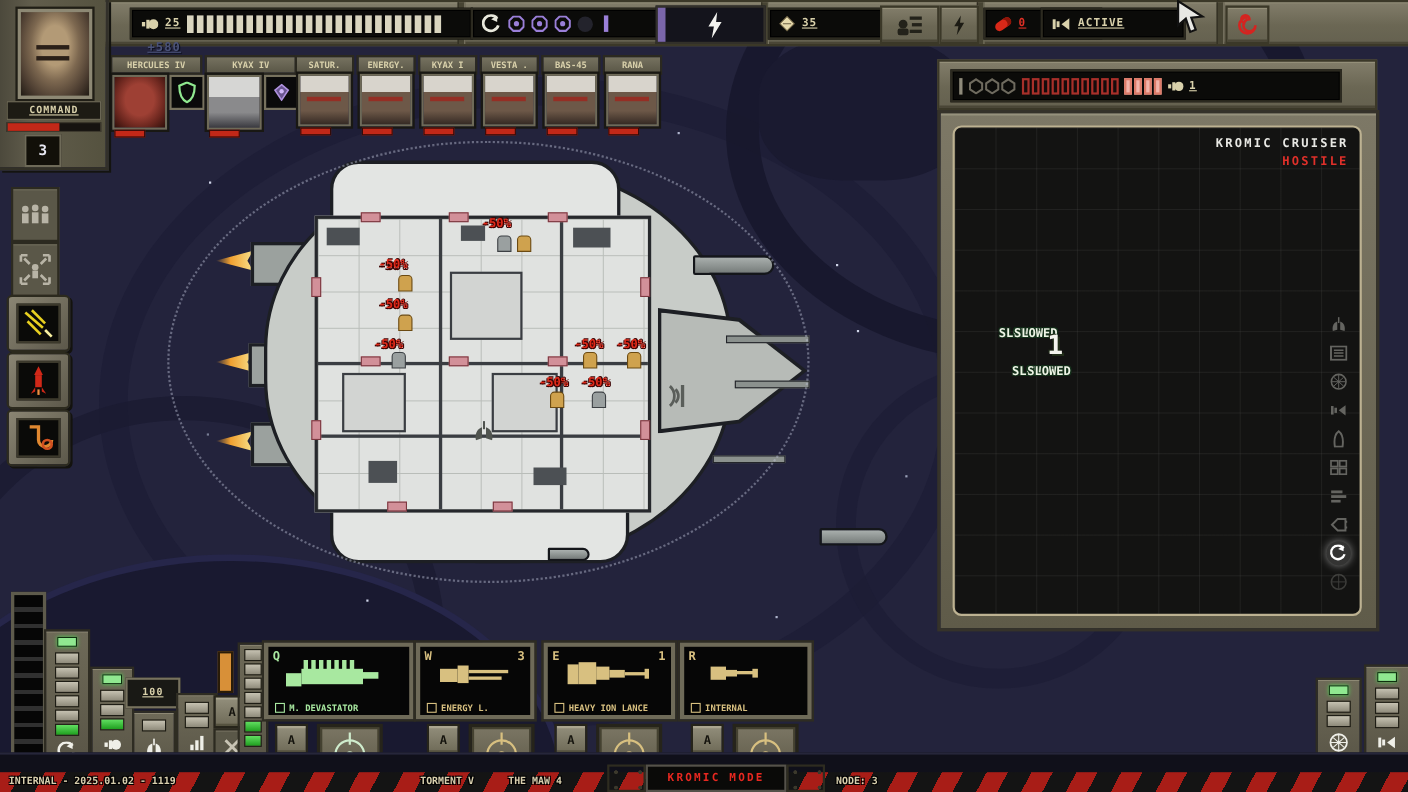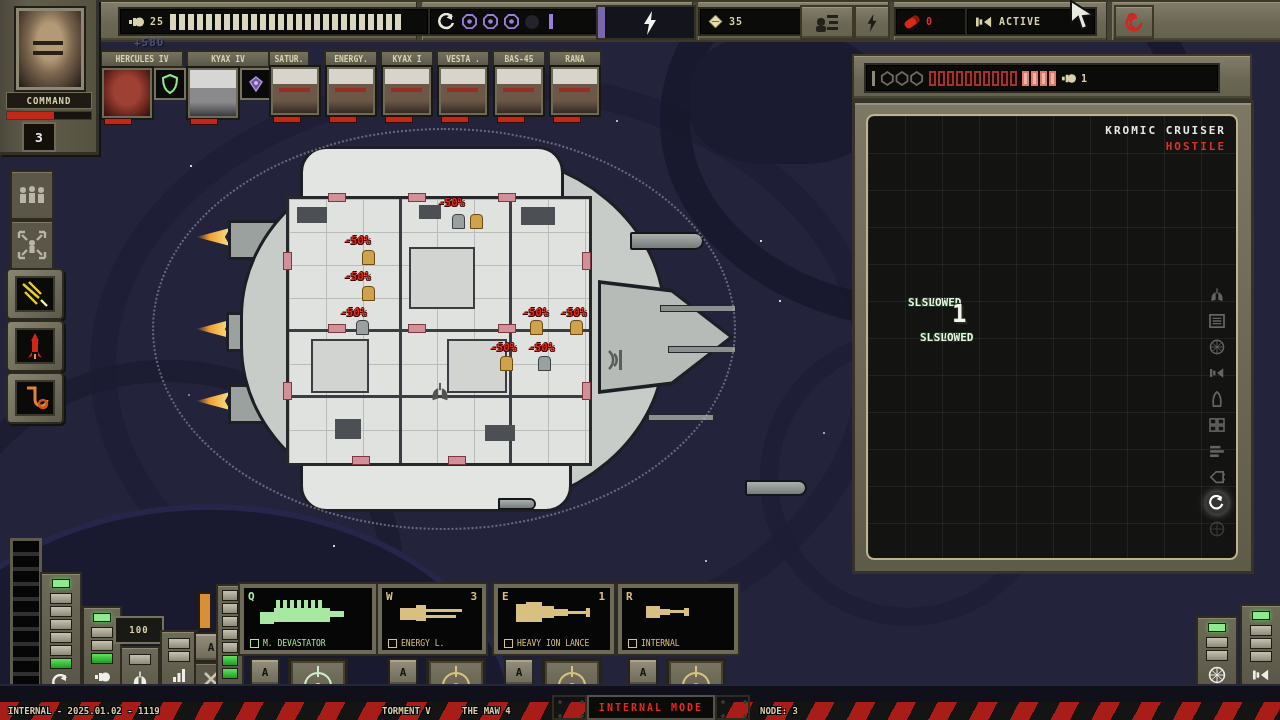--- a/index.html
+++ b/index.html
@@ -17,21 +17,21 @@
   .n6{left:760px;top:330px;width:260px;height:260px;border:18px solid #1c1c35;opacity:.7;}
   #stars{left:0;top:0;width:2px;height:2px;background:#cfd4e8;box-shadow:
     190px 165px #cfd4e8,616px 120px #aeb4cc,779px 300px #cfd4e8,823px 432px #9aa0b8,
     333px 545px #cfd4e8,705px 560px #aeb4cc,602px 455px #8d93aa,188px 394px #777d94,
     760px 240px #cfd4e8,520px 160px #777d94;}
   
   .metal{background:linear-gradient(180deg,#827d6a,#6b6754 55%,#59564575);
     background-color:#6e6a58;border:2px solid #3b3828;
     box-shadow:inset 0 1px 0 #9a957f,inset 0 -2px 0 #4a4636;}
   .inset{background:#0b0b09;border:2px solid #2c2a20;box-shadow:inset 0 0 0 1px #000;}
-  .ptext{color:#d9d1ab;font-weight:bold;font-size:10px;letter-spacing:1px;}
+  .ptext{color:#d9d1ab;font-weight:bold;font-size:10px;letter-spacing:1px;text-decoration:underline;}
   .keycap{display:flex;align-items:center;justify-content:center;
     background:linear-gradient(180deg,#938f7c,#6e6a57);border:2px solid #26241a;
     color:#15140e;font-weight:bold;font-size:11px;
     box-shadow:inset 0 2px 0 #aaa590,inset 0 -2px 0 #55523f;}
   .seam{position:absolute;top:0;width:5px;height:38px;background:#474433;
     border-left:1px solid #2e2c20;border-right:1px solid #7d7966;}
   
   #topbar{left:0;top:0;width:1280px;height:38px;z-index:6;}
   .tdisp{position:absolute;display:flex;align-items:center;gap:6px;padding:0 8px;}
   .segbar{display:flex;gap:3px;}
@@ -128,21 +128,21 @@
   #ladder{left:10px;top:538px;width:26px;height:160px;background:#0a0a0a;border:3px solid #5e5b4c;
     background-image:repeating-linear-gradient(180deg,#060606 0 11px,#303030 11px 15px);}
   #o2box{left:114px;top:616px;width:46px;height:24px;background:#191915;border:2px solid #77725e;
     display:flex;align-items:center;justify-content:center;}
   .lever{position:absolute;width:10px;height:34px;background:#d89038;border:2px solid #2a1c08;}
   
   .wmod{position:absolute;top:584px;}
   .wscreen{position:relative;background:#060606;border:4px solid #6e6a58;outline:2px solid #2e2c22;height:58px;padding:2px 4px;box-sizing:content-box;cursor:pointer;}
   .wkey{position:absolute;left:4px;top:2px;font-size:11px;font-weight:bold;}
   .wammo{position:absolute;right:5px;top:2px;font-size:11px;font-weight:bold;}
-  .wlabel{position:absolute;left:6px;bottom:2px;display:flex;align-items:center;gap:4px;font-size:8px;font-weight:normal;letter-spacing:0;}
+  .wlabel{position:absolute;left:6px;bottom:2px;display:flex;align-items:center;gap:4px;font-size:8px;font-weight:bold;letter-spacing:0;}
   .wchip{width:7px;height:7px;border:1px solid currentColor;}
   .wart{position:absolute;left:16px;top:10px;}
   .green{color:#a8e8a0;}
   .tan{color:#d8c080;}
   .wctl{position:absolute;top:74px;left:10px;display:flex;gap:8px;align-items:flex-start;}
   .reticle{width:54px;height:50px;background:linear-gradient(180deg,#7b7664,#585442);border:3px solid #26241a;
     display:flex;align-items:center;justify-content:center;cursor:pointer;box-shadow:inset 0 0 0 2px #444130;}
   
   #machband{left:0;top:684px;width:1280px;height:18px;background:#10101a;border-top:2px solid #26263a;z-index:4;}
   #hazard{left:0;top:702px;width:1280px;height:18px;z-index:5;
@@ -348,21 +348,21 @@
     <svg width="12" height="20" viewBox="0 0 16 24">
       <polygon points="10,0 2,13 7,13 5,24 14,9 9,9" fill="#1c1b14"></polygon>
     </svg>
   </div>
 
   <div class="tdisp inset" style="left:892px;top:5px;width:88px;height:25px;">
     <span style="width:16px;height:8px;background:#d82818;border-radius:4px;transform:rotate(-35deg);display:inline-block;box-shadow:inset -4px 0 0 #8e1408;"></span>
     <span class="ptext" style="color:#e03026;">0</span>
   </div>
 
-  <div class="tdisp inset" style="left:944px;top:5px;width:112px;height:25px;margin-left:19px;">
+  <div class="tdisp inset" style="left:944px;top:5px;width:112px;height:25px;">
     <svg width="18" height="16" viewBox="0 0 20 18">
       <g fill="#d9d1ab">
             <rect x="1" y="4" width="3" height="10"></rect>
             <rect x="5" y="6" width="3" height="6"></rect>
             <path d="M10 9 L18 3 L18 15 Z"></path>
           </g>
     </svg>
     <span class="ptext">ACTIVE</span>
   </div>
 
@@ -409,21 +409,21 @@
   <div class="cport" style="left:2px;top:18px;width:46px;height:46px;background:linear-gradient(180deg,#d6d6d4 0 40%,#8a8a8c 40% 70%,#3a3a40 100%);"></div>
   <div class="badge" style="left:54px;top:18px;width:28px;height:28px;">
     <svg width="16" height="16" viewBox="0 0 16 16">
       <polygon points="8,1 14,6 8,15 2,6" fill="#6a5690" stroke="#b092e0" stroke-width="1.5"></polygon>
           <circle cx="8" cy="7" r="2" fill="#d0b8f8"></circle>
     </svg>
   </div>
   <div class="chpr" style="left:4px;top:68px;"></div>
 </div>
 
-<div class="ccard" style="left:268px;width:42px;">
+<div class="ccard" style="left:268px;width:54px;">
   <div class="cplate">SATUR.</div>
   <div class="cport" style="left:3px;top:17px;width:44px;height:44px;">
         <i class="visor"></i>
       </div>
   <div class="chpr" style="left:5px;top:66px;"></div>
 </div>
 <div class="ccard" style="left:324px;width:54px;">
   <div class="cplate">ENERGY.</div>
   <div class="cport" style="left:3px;top:17px;width:44px;height:44px;">
         <i class="visor"></i>
@@ -959,17 +959,17 @@
 
 <div class="abs" id="machband"></div>
 <div class="abs" id="hazard"></div>
 <span class="hztext" style="left:8px;top:706px;">INTERNAL - 2025.01.02 - 1119</span>
 <span class="hztext" style="left:382px;top:706px;">TORMENT V</span>
 <span class="hztext" style="left:462px;top:706px;">THE MAW 4</span>
 
 <span class="hztext" style="left:760px;top:706px;">NODE: 3</span>
 <div class="abs" id="cmdmode">
   <div class="mplate"></div>
-  <div class="mbox">INTERNAL MODE</div>
+  <div class="mbox">KROMIC MODE</div>
   <div class="mplate"></div>
 </div>
 
 </div>
 
 </body></html>

